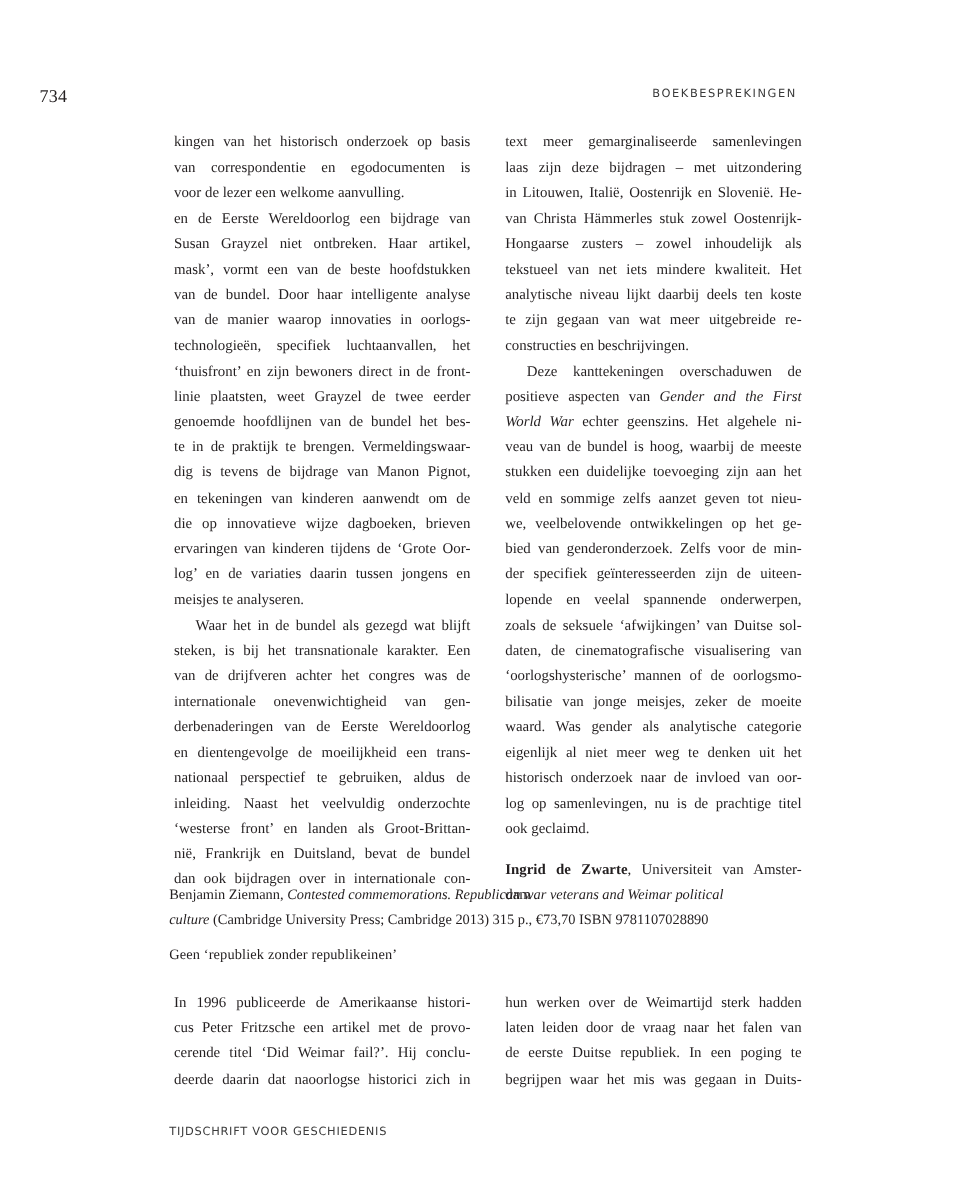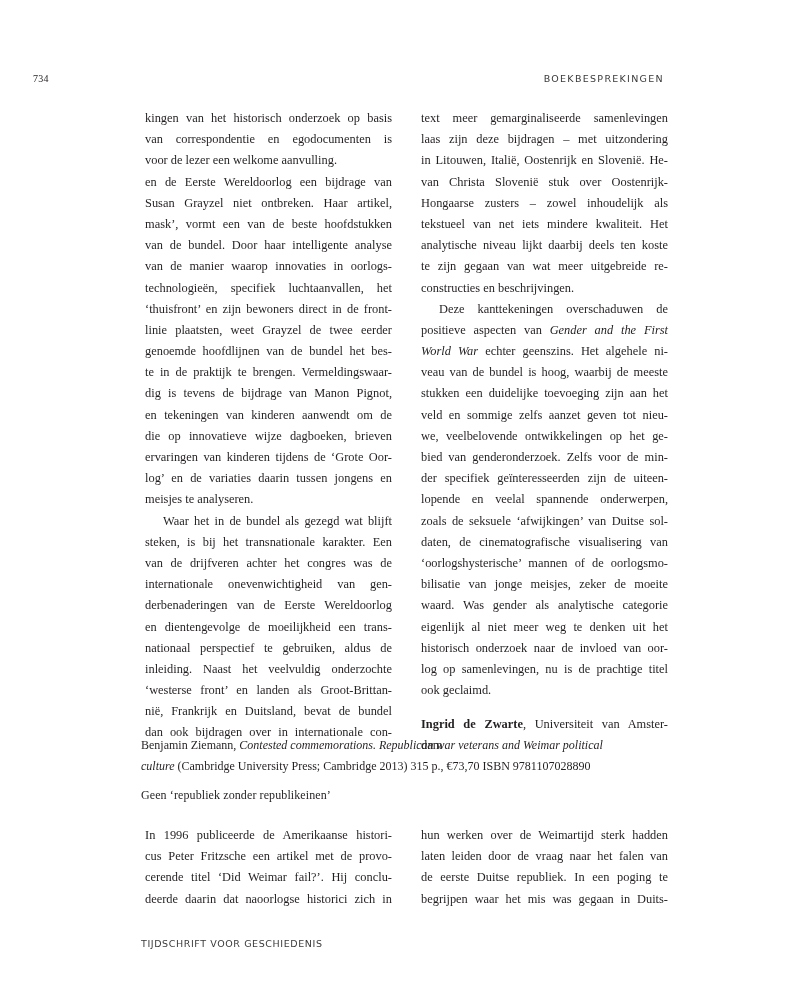--- a/index.html
+++ b/index.html
@@ -3,21 +3,21 @@
   <meta charset="utf-8">
   <style>
     html, body { margin: 0; padding: 0; background: #ffffff; }
     body {
       width: 794px; height: 983px; position: relative; overflow: hidden;
       font-family: "Liberation Serif", "DejaVu Serif", serif;
       color: #231f20;
     }
     .page-number {
       position: absolute; left: 33px; top: 73px;
-      font-size: 10px; letter-spacing: 0.2px;
+      font-size: 15px; letter-spacing: 0.2px;
     }
     .running-head {
       position: absolute; right: 130px; top: 73px;
       font-family: "DejaVu Sans", "Liberation Sans", sans-serif;
       font-size: 9.5px; letter-spacing: 1.3px; color: #3a3a3a;
     }
     .col {
       position: absolute; width: 247px;
       font-size: 12.4px; line-height: 21.2px;
     }
@@ -87,21 +87,21 @@
     <span class="line">‘westerse front’ en landen als Groot-Brittan-</span>
     <span class="line">nië, Frankrijk en Duitsland, bevat de bundel</span>
     <span class="line">dan ook bijdragen over in internationale con-</span>
   </div>
 
 <div class="col col-right top-cols">
   <div>
       <span class="line">text meer gemarginaliseerde samenlevingen</span>
       <span class="line">laas zijn deze bijdragen – met uitzondering</span>
       <span class="line">in Litouwen, Italië, Oostenrijk en Slovenië. He-</span>
-      <span class="line">van Christa Slovenië stuk over Oostenrijk-</span>
+      <span class="line">van Christa Hämmerles stuk zowel Oostenrijk-</span>
       <span class="line">Hongaarse zusters – zowel inhoudelijk als</span>
       <span class="line">tekstueel van net iets mindere kwaliteit. Het</span>
       <span class="line">analytische niveau lijkt daarbij deels ten koste</span>
       <span class="line">te zijn gegaan van wat meer uitgebreide re-</span>
       <span class="line last">constructies en beschrijvingen.</span>
       <span class="line indent">Deze kanttekeningen overschaduwen de</span>
       <span class="line">positieve aspecten van <i>Gender and the First</i></span>
       <span class="line"><i>World War</i> echter geenszins. Het algehele ni-</span>
       <span class="line">veau van de bundel is hoog, waarbij de meeste</span>
       <span class="line">stukken een duidelijke toevoeging zijn aan het</span>

